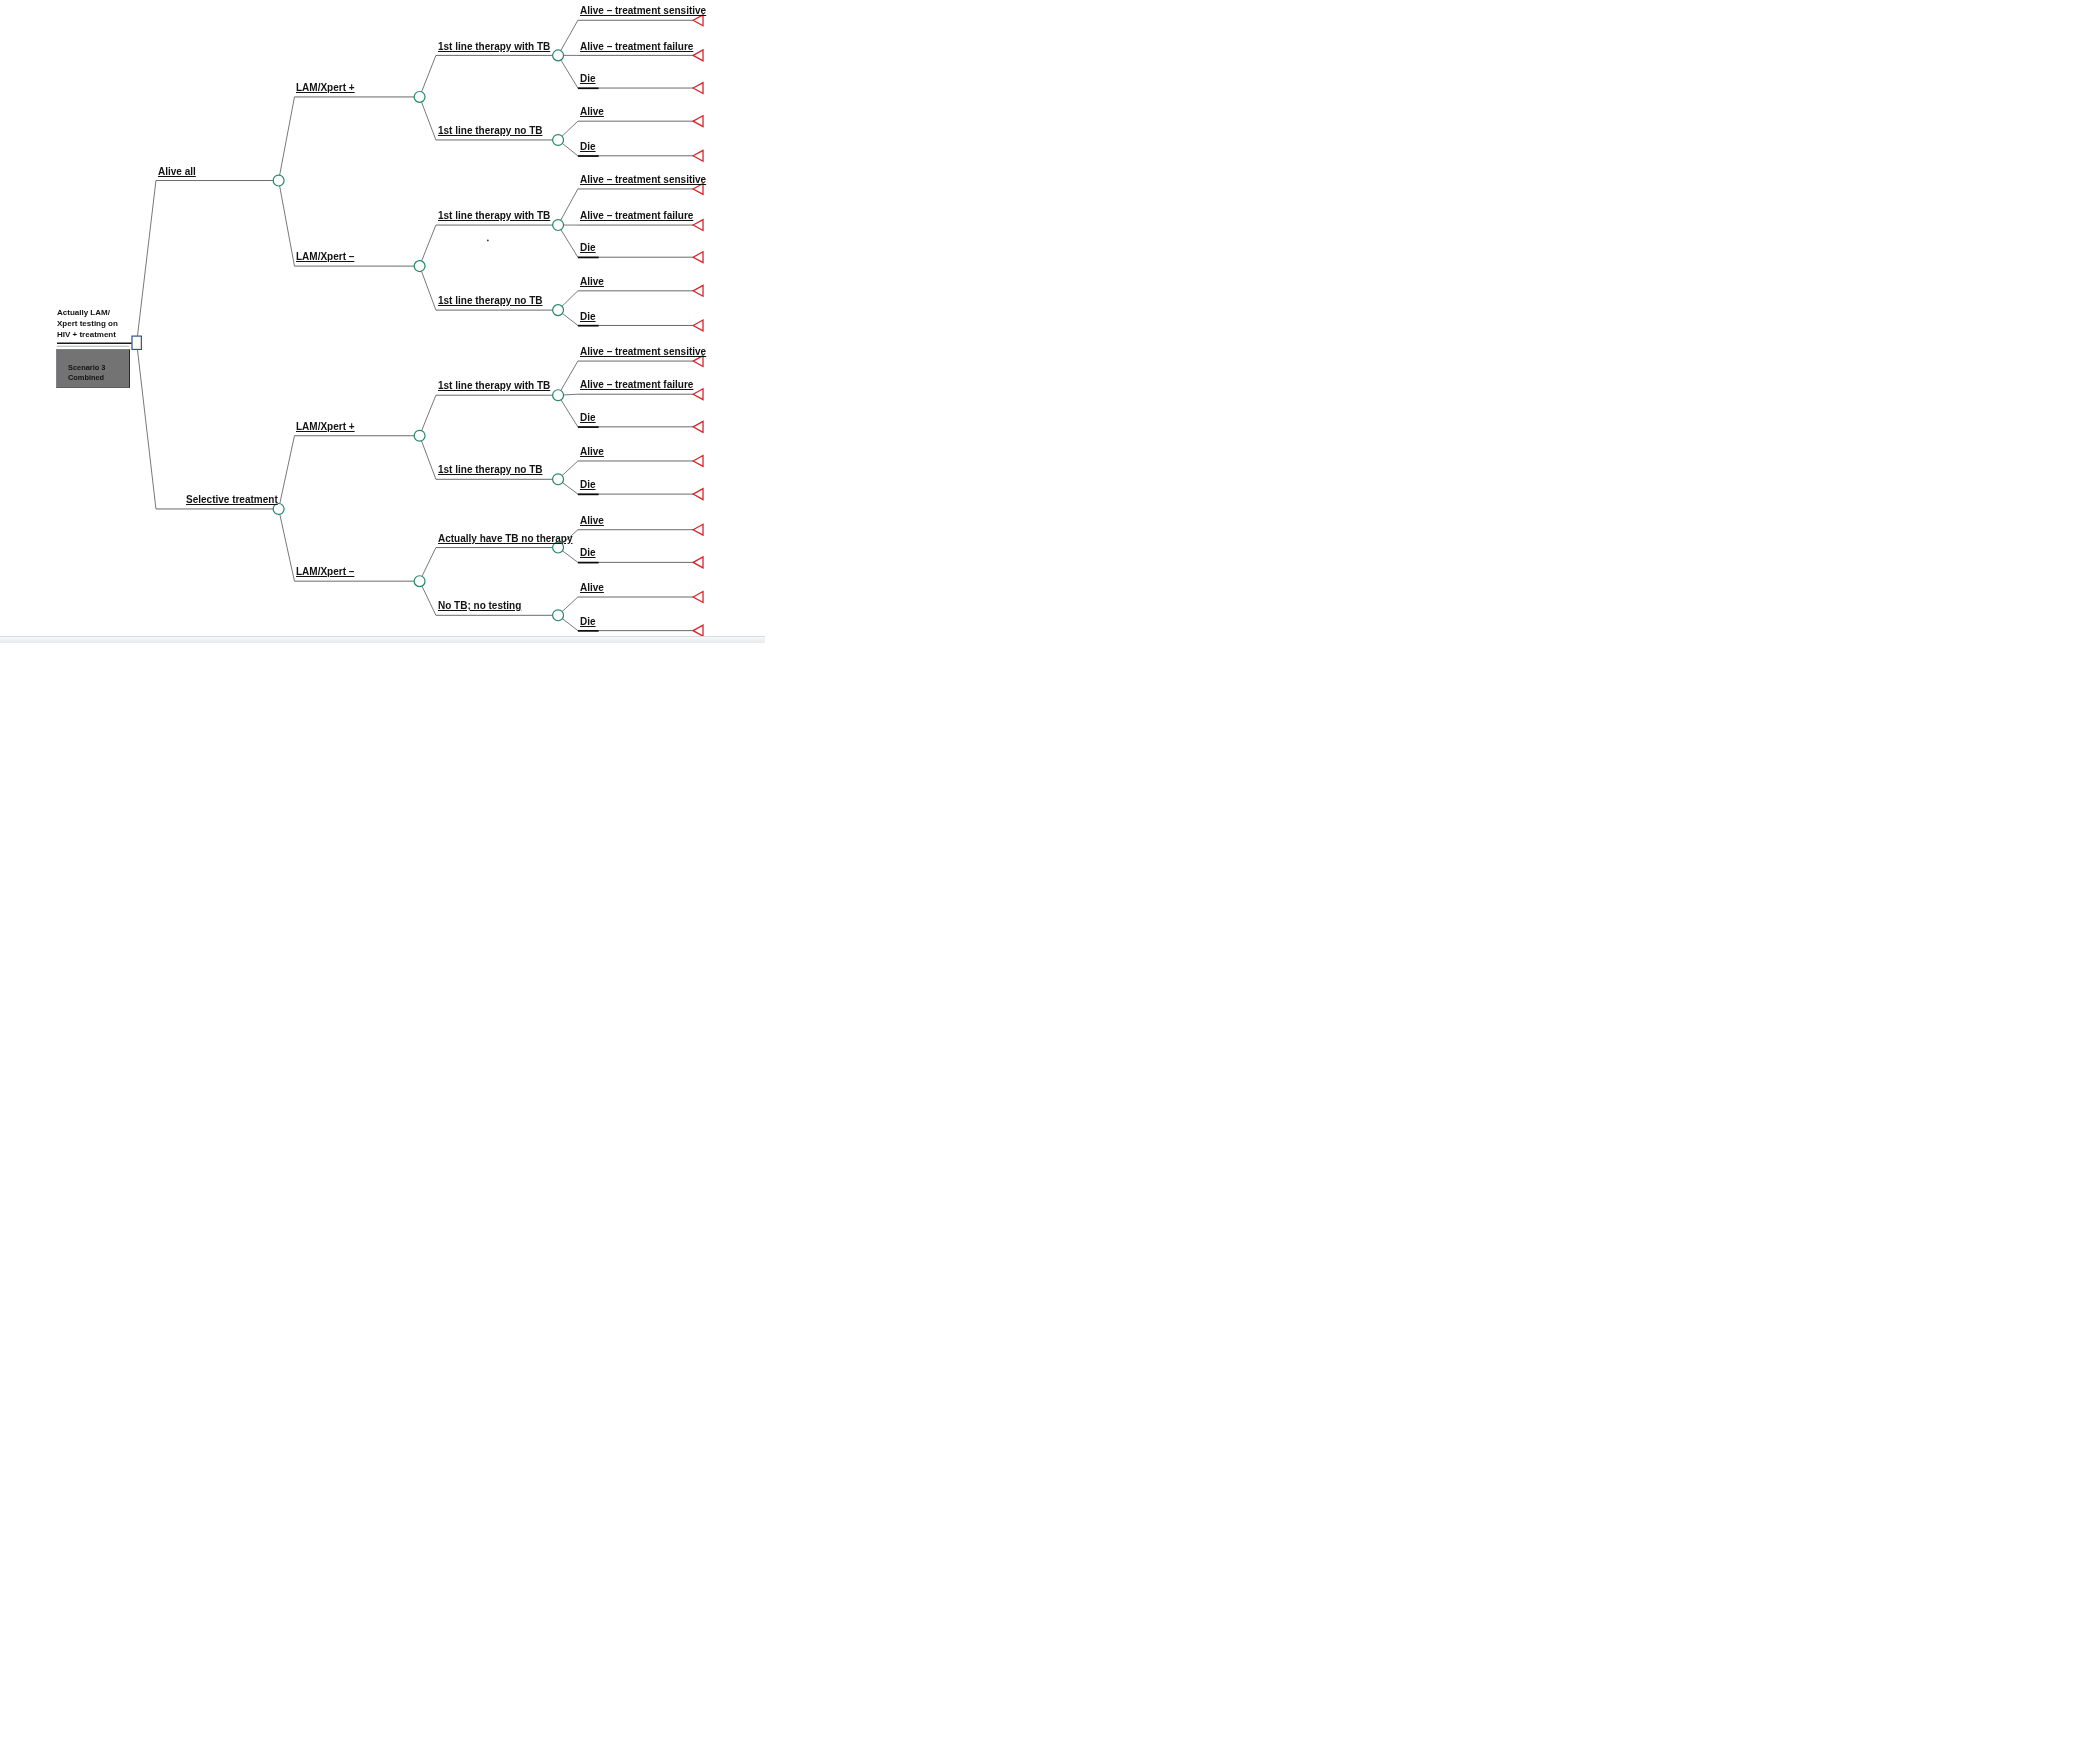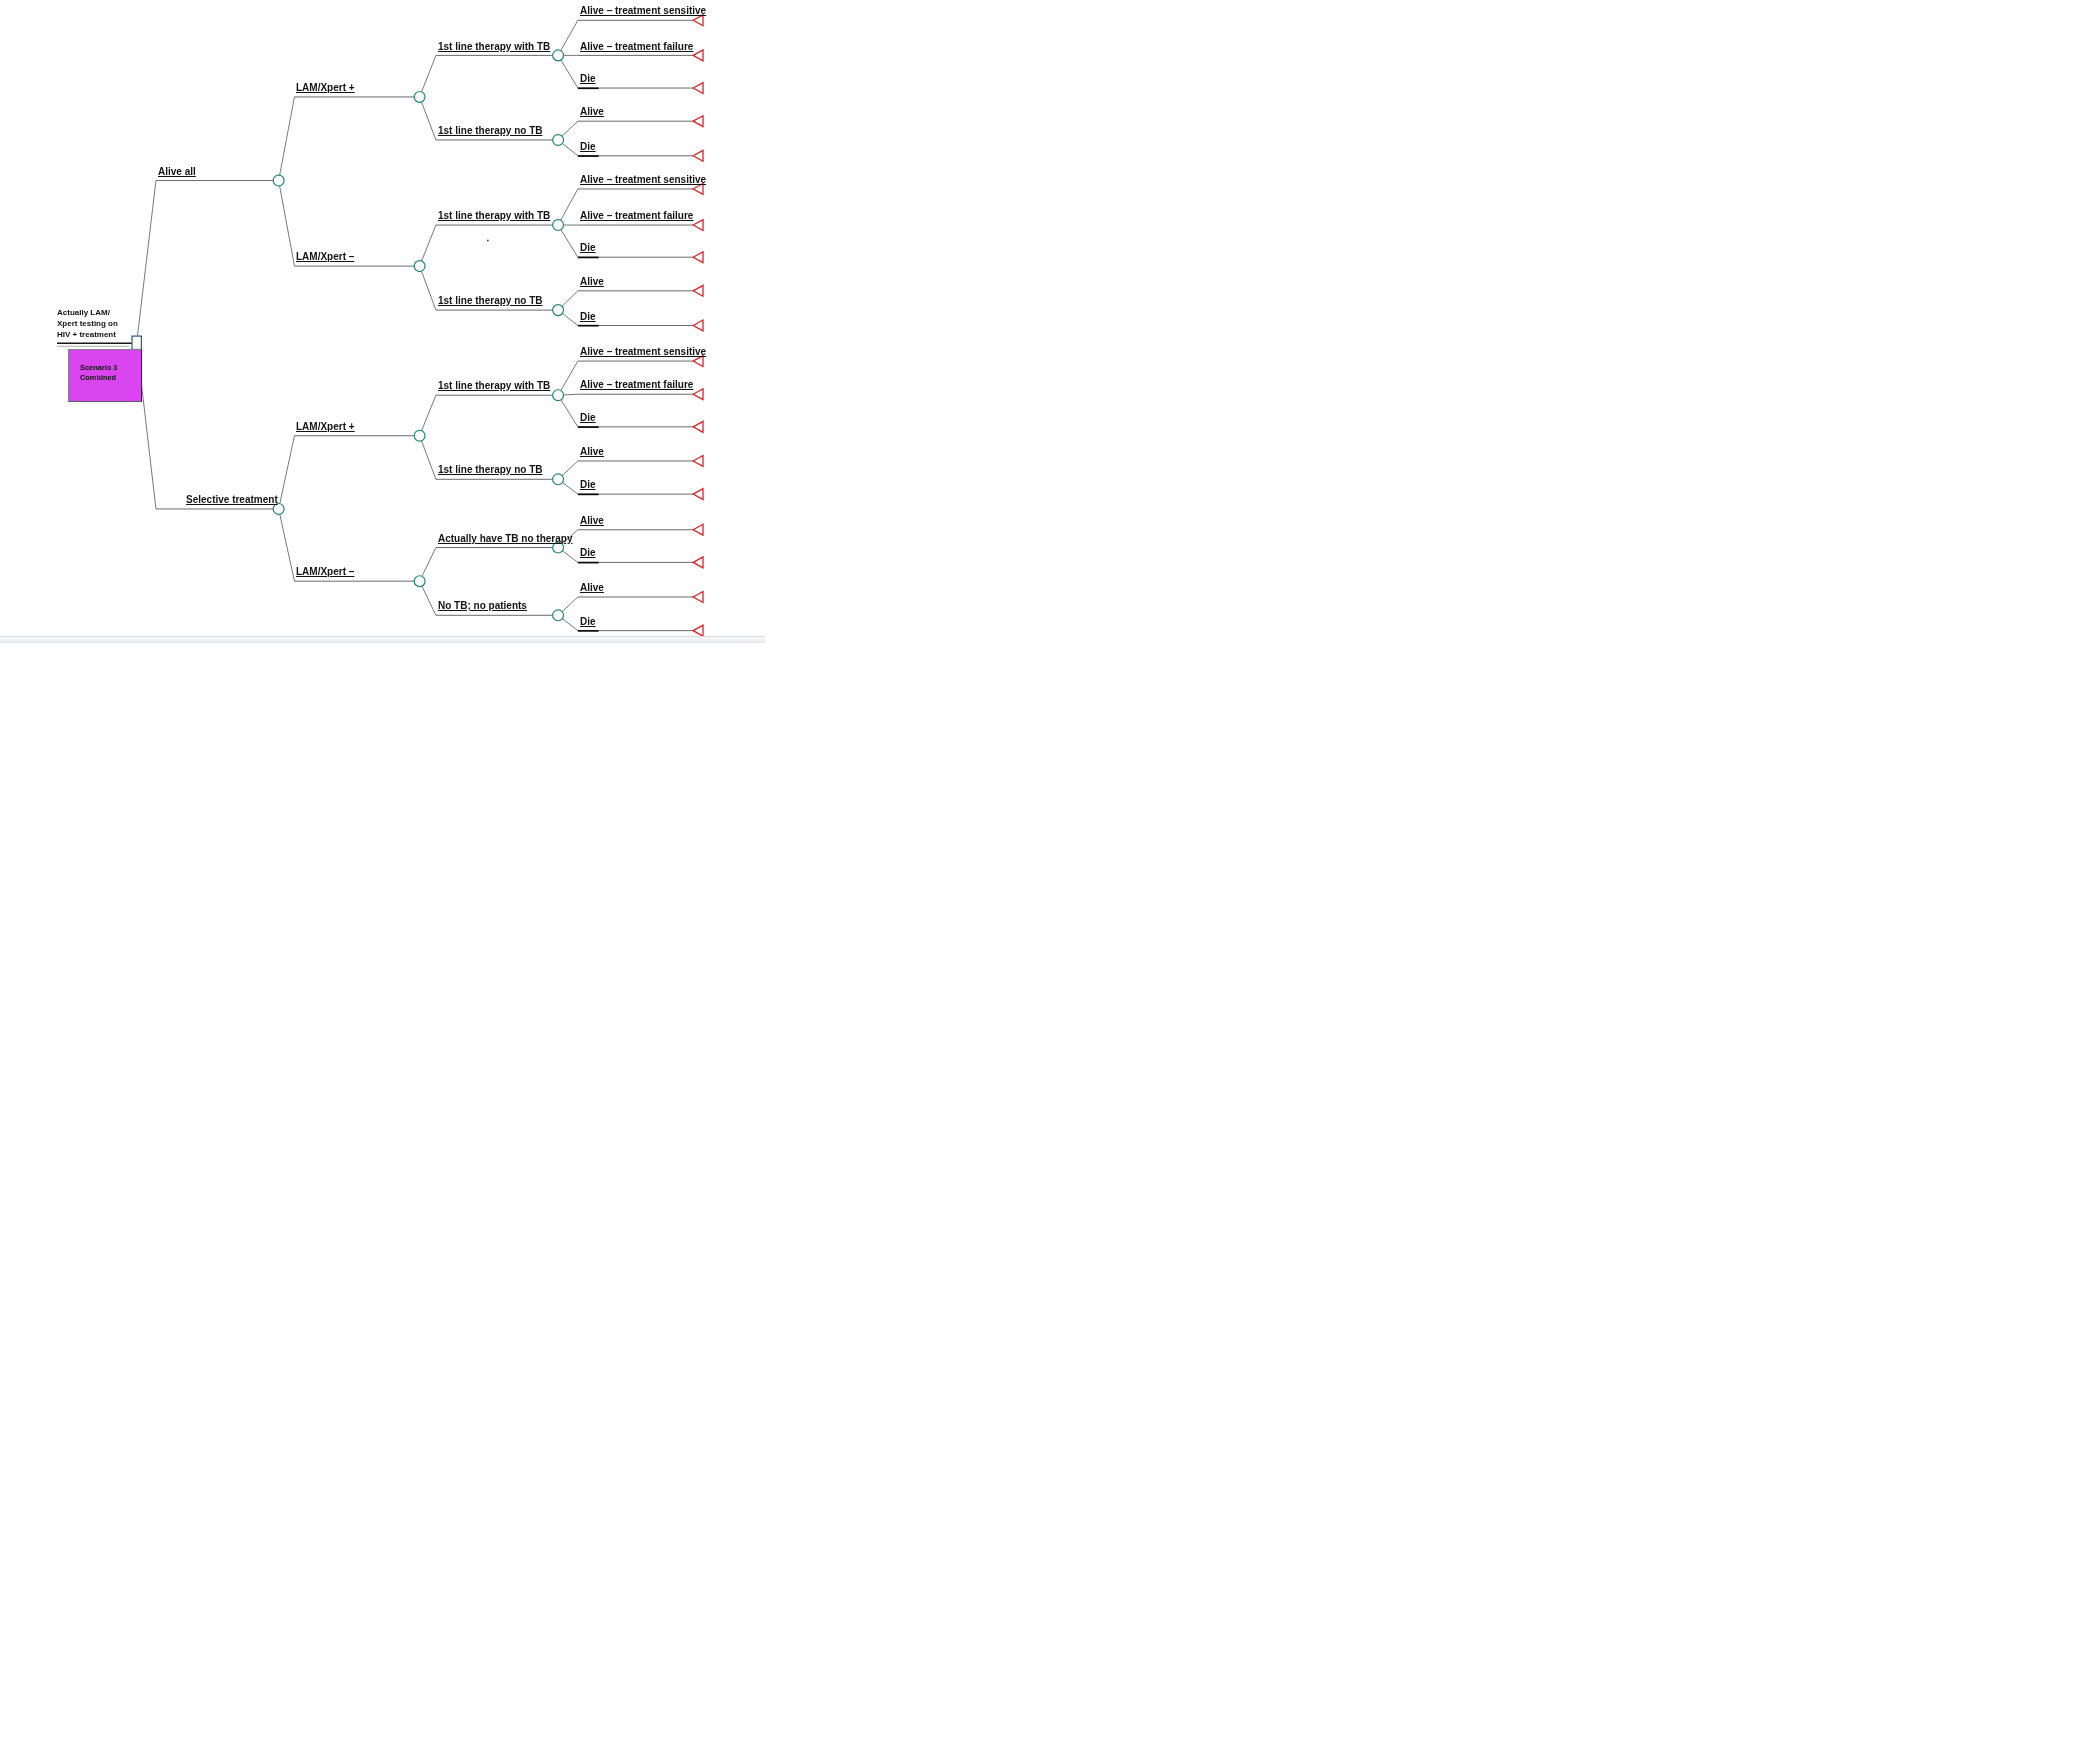--- a/index.html
+++ b/index.html
@@ -35,25 +35,25 @@
     left: 57px;
     top: 307px;
     font-size: 8px;
     font-weight: 700;
     color: #121214;
     line-height: 11px;
     white-space: nowrap;
   }
   #scenario-box {
     position: absolute;
-    left: 68px;
+    left: 56px;
     top: 349px;
     width: 74px;
-    height: 53px;
-    background: #d946ef;
+    height: 39px;
+    background: #737373;
     border: 0.7px solid #7e8287;
     border-right: 1.5px solid #262b36;
     border-bottom: 1.5px solid #5b5e62;
     box-sizing: border-box;
   }
   #scenario-box .box-text {
     margin: 13px 0 0 11px;
     font-size: 7.4px;
     font-weight: 700;
     color: #131314;
@@ -206,21 +206,21 @@
     <div class="node-label" style="left: 296px; top: 252px;">LAM/Xpert –</div>
     <div class="node-label" style="left: 296px; top: 422px;">LAM/Xpert +</div>
     <div class="node-label" style="left: 296px; top: 567px;">LAM/Xpert –</div>
     <div class="node-label" style="left: 438px; top: 42px;">1st line therapy with TB</div>
     <div class="node-label" style="left: 438px; top: 126px;">1st line therapy no TB</div>
     <div class="node-label" style="left: 438px; top: 211px;">1st line therapy with TB</div>
     <div class="node-label" style="left: 438px; top: 296px;">1st line therapy no TB</div>
     <div class="node-label" style="left: 438px; top: 381px;">1st line therapy with TB</div>
     <div class="node-label" style="left: 438px; top: 465px;">1st line therapy no TB</div>
     <div class="node-label" style="left: 438px; top: 534px;">Actually have TB no therapy</div>
-    <div class="node-label" style="left: 438px; top: 601px;">No TB; no patients</div>
+    <div class="node-label" style="left: 438px; top: 601px;">No TB; no testing</div>
     <div class="node-label" style="left: 580px; top: 6.4px;">Alive – treatment sensitive</div>
     <div class="node-label" style="left: 580px; top: 42px;">Alive – treatment failure</div>
     <div class="node-label" style="left: 580px; top: 74px;">Die</div>
     <div class="node-label" style="left: 580px; top: 107px;">Alive</div>
     <div class="node-label" style="left: 580px; top: 142px;">Die</div>
     <div class="node-label" style="left: 580px; top: 175px;">Alive – treatment sensitive</div>
     <div class="node-label" style="left: 580px; top: 211px;">Alive – treatment failure</div>
     <div class="node-label" style="left: 580px; top: 243px;">Die</div>
     <div class="node-label" style="left: 580px; top: 277px;">Alive</div>
     <div class="node-label" style="left: 580px; top: 312px;">Die</div>

